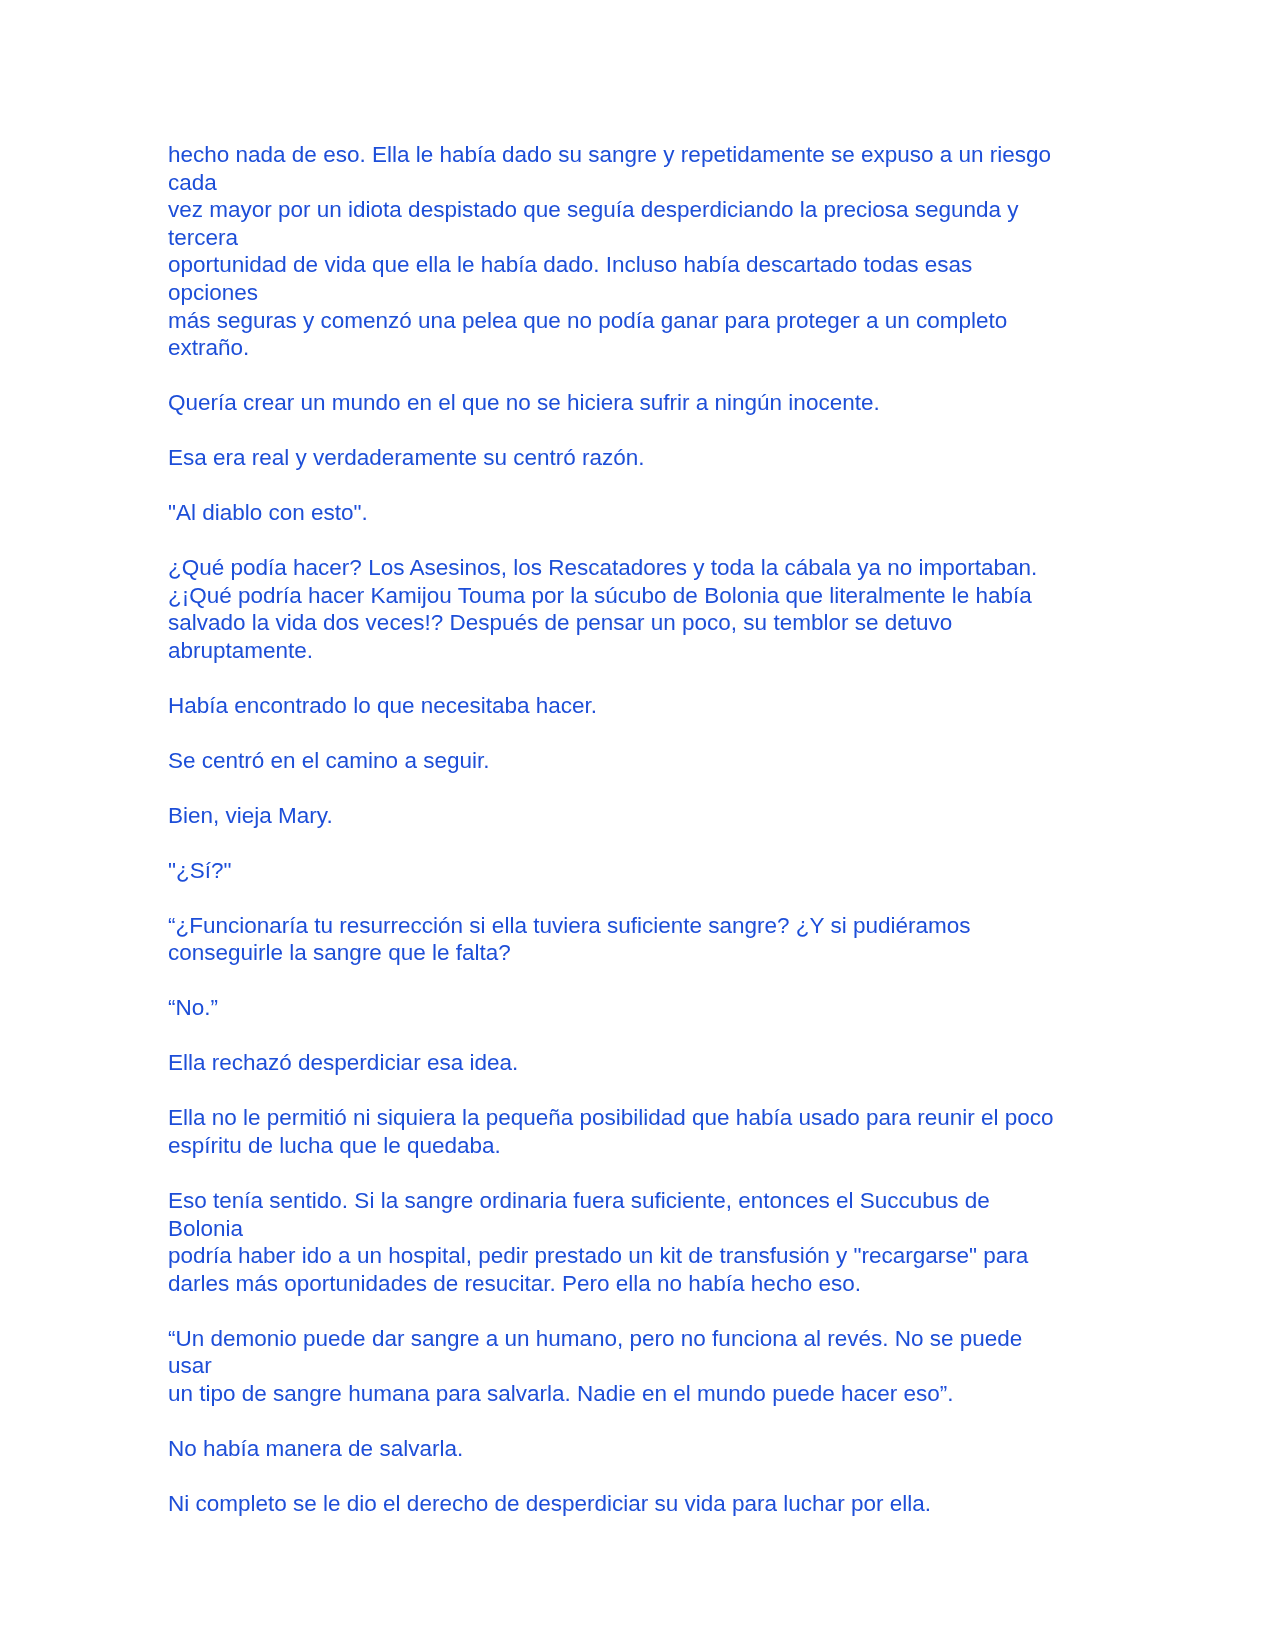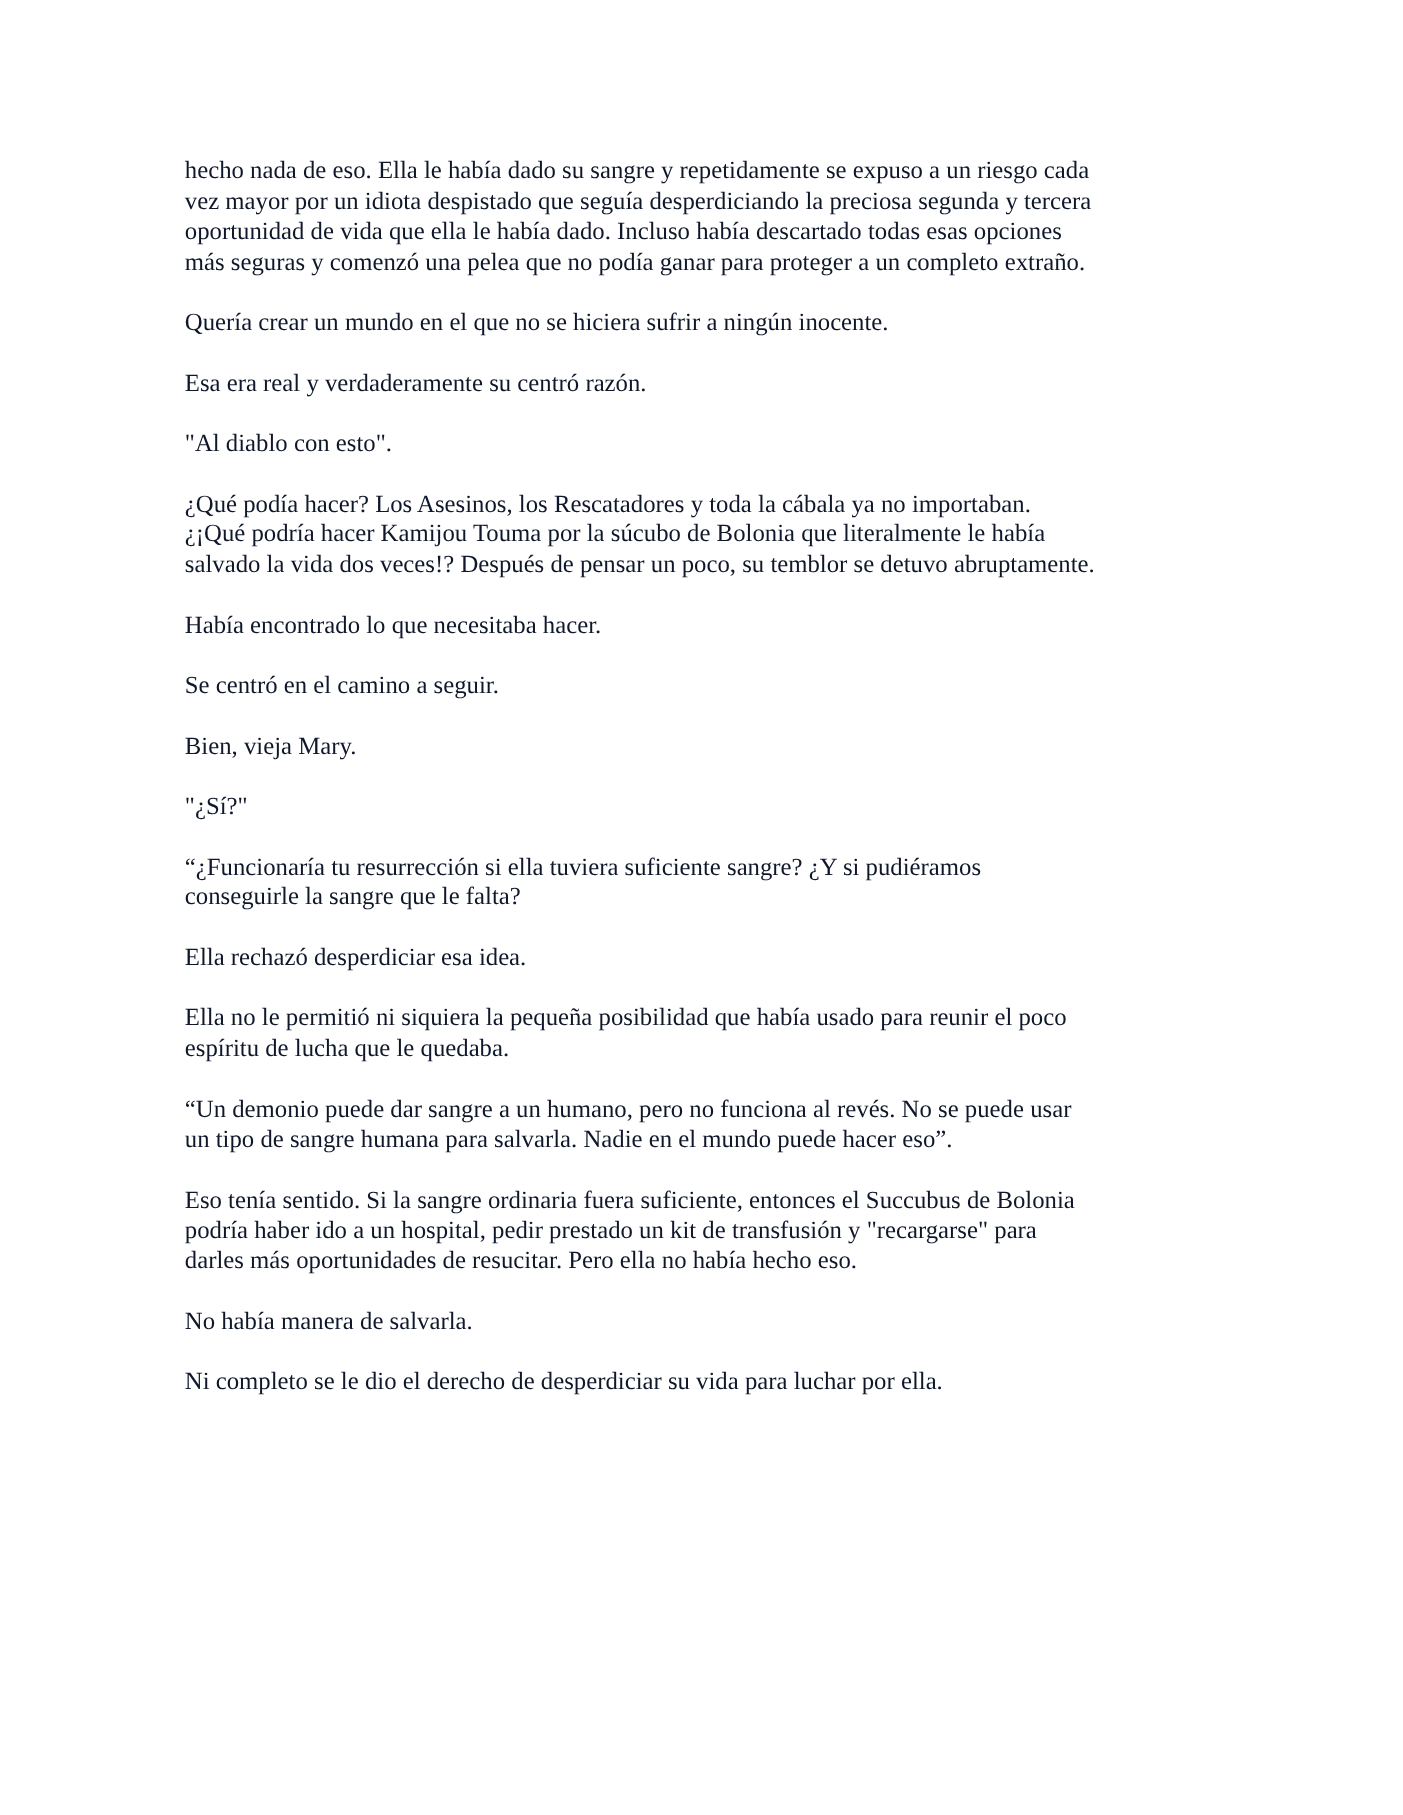--- a/index.html
+++ b/index.html
@@ -1,20 +1,20 @@
 <!DOCTYPE html>
 <html><head>
 <meta charset="utf-8">
 <style>
   html, body { margin: 0; padding: 0; background: #ffffff; }
   body { width: 1275px; height: 1650px; position: relative; overflow: hidden; }
   .page {
     position: absolute; left: 168px; top: 141px; width: 890px;
-    font-family: Liberation Serif, serif;
-    font-size: 22.5px; line-height: 27.6px; color: #0f172a;
+    font-family: Liberation Sans, sans-serif;
+    font-size: 22.5px; line-height: 27.6px; color: #1d4ed8;
   }
   .para { margin: 0 0 27.4px 0; white-space: pre-line; }
 </style>
 </head>
 <body>
 
 <div class="page">
   <p class="para">hecho nada de eso. Ella le había dado su sangre y repetidamente se expuso a un riesgo cada
 vez mayor por un idiota despistado que seguía desperdiciando la preciosa segunda y tercera
 oportunidad de vida que ella le había dado. Incluso había descartado todas esas opciones
@@ -24,23 +24,24 @@
   <p class="para">"Al diablo con esto".</p>
   <p class="para">¿Qué podía hacer? Los Asesinos, los Rescatadores y toda la cábala ya no importaban.
 ¿¡Qué podría hacer Kamijou Touma por la súcubo de Bolonia que literalmente le había
 salvado la vida dos veces!? Después de pensar un poco, su temblor se detuvo abruptamente.</p>
   <p class="para">Había encontrado lo que necesitaba hacer.</p>
   <p class="para">Se centró en el camino a seguir.</p>
   <p class="para">Bien, vieja Mary.</p>
   <p class="para">"¿Sí?"</p>
   <p class="para">“¿Funcionaría tu resurrección si ella tuviera suficiente sangre? ¿Y si pudiéramos
 conseguirle la sangre que le falta?</p>
+  <p class="para">“No.”</p>
   <p class="para">Ella rechazó desperdiciar esa idea.</p>
   <p class="para">Ella no le permitió ni siquiera la pequeña posibilidad que había usado para reunir el poco
 espíritu de lucha que le quedaba.</p>
-  <p class="para">“Un demonio puede dar sangre a un humano, pero no funciona al revés. No se puede usar
-un tipo de sangre humana para salvarla. Nadie en el mundo puede hacer eso”.</p>
   <p class="para">Eso tenía sentido. Si la sangre ordinaria fuera suficiente, entonces el Succubus de Bolonia
 podría haber ido a un hospital, pedir prestado un kit de transfusión y "recargarse" para
 darles más oportunidades de resucitar. Pero ella no había hecho eso.</p>
+  <p class="para">“Un demonio puede dar sangre a un humano, pero no funciona al revés. No se puede usar
+un tipo de sangre humana para salvarla. Nadie en el mundo puede hacer eso”.</p>
   <p class="para">No había manera de salvarla.</p>
   <p class="para">Ni completo se le dio el derecho de desperdiciar su vida para luchar por ella.</p>
 </div>
 
 </body></html>

